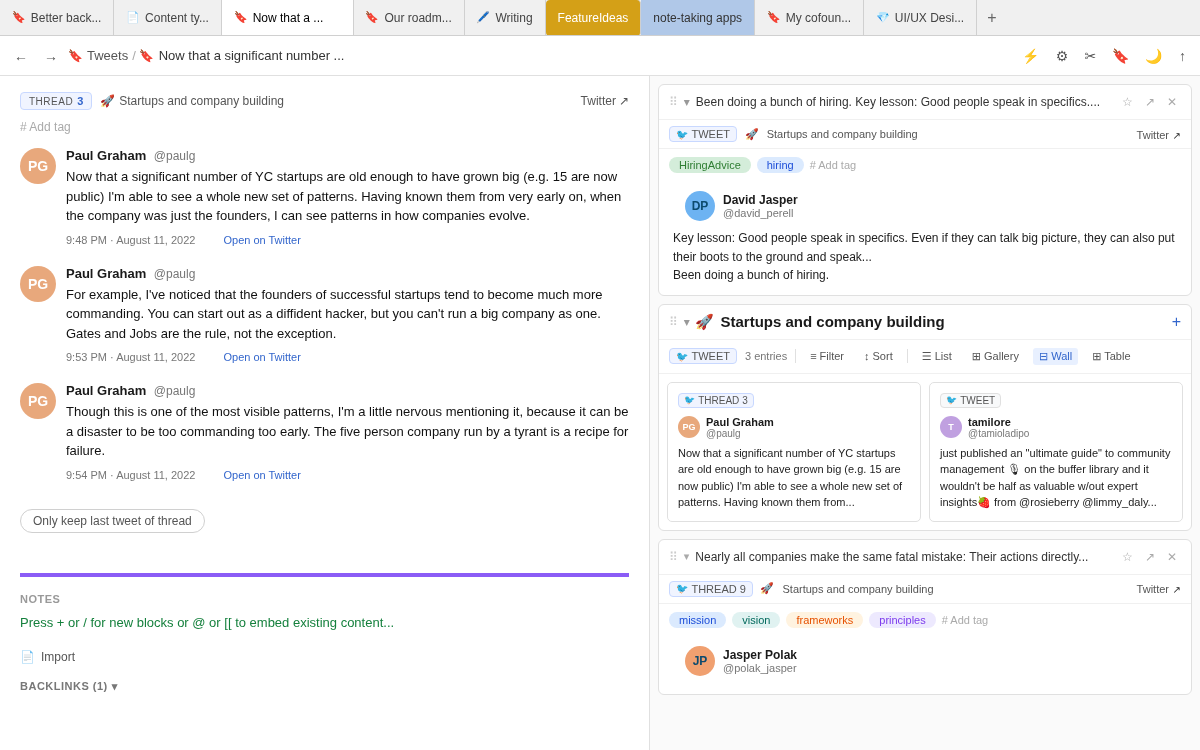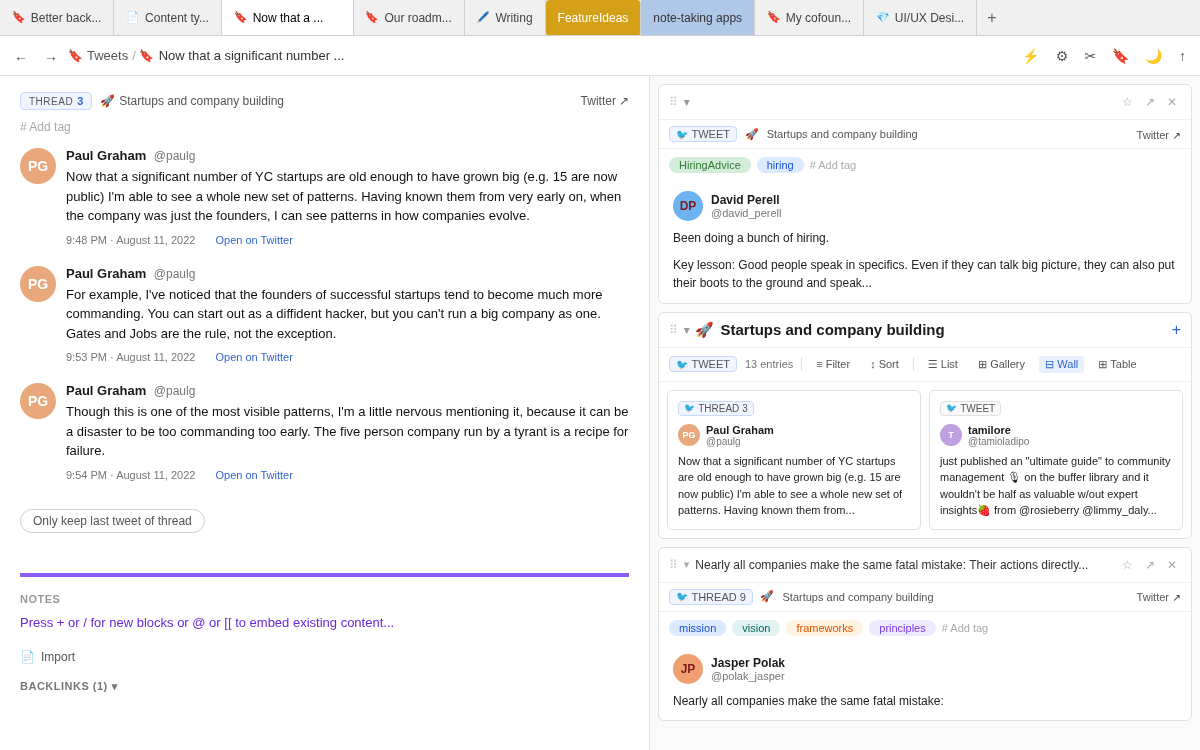--- a/index.html
+++ b/index.html
@@ -52,27 +52,27 @@
     .add-tag:before { content: '#'; }
 
     
     .tweet-item { display: flex; gap: 10px; margin-bottom: 20px; }
     .avatar { width: 36px; height: 36px; border-radius: 50%; flex-shrink: 0; display: flex; align-items: center; justify-content: center; font-weight: 700; font-size: 14px; color: #fff; }
     .avatar-pg { background: #e8a87c; }
     .tweet-body { flex: 1; }
     .tweet-author { font-weight: 700; font-size: 13px; }
     .tweet-handle { color: #777; font-size: 12px; }
     .tweet-text { font-size: 13px; line-height: 1.5; margin: 4px 0 8px; color: #111; }
-    .tweet-footer { font-size: 11px; color: #777; display: flex; gap: 20px; }
+    .tweet-footer { font-size: 11px; color: #777; display: flex; gap: 28px; }
     .tweet-footer a { color: #3366cc; cursor: pointer; text-decoration: none; }
 
     
     .notes-section { margin-top: 24px; border-top: 4px solid #8b5cf6; padding-top: 16px; }
     .notes-label { font-weight: 600; font-size: 11px; color: #999; letter-spacing: 0.5px; margin-bottom: 10px; }
-    .notes-placeholder { color: #6d28d9; font-size: 13px; }
+    .notes-placeholder { color: #15803d; font-size: 13px; }
 
     
     .import-btn { display: flex; align-items: center; gap: 6px; color: #555; font-size: 12px; cursor: pointer; margin-top: 20px; }
     .backlinks { font-weight: 600; font-size: 11px; color: #777; letter-spacing: 0.5px; margin-top: 16px; cursor: pointer; display: flex; align-items: center; gap: 4px; }
 
     
     .keep-last-btn { display: inline-block; border: 1px solid #d0d0d0; border-radius: 14px; padding: 4px 12px; font-size: 12px; color: #555; cursor: pointer; margin-top: 8px; margin-bottom: 16px; }
 
     
     .right-panel { flex: 1; overflow-y: auto; background: #fafafa; }
@@ -89,21 +89,21 @@
     
     .tag-row { display: flex; align-items: center; gap: 6px; padding: 8px 10px; flex-wrap: wrap; }
     .tag { border-radius: 10px; padding: 2px 10px; font-size: 11px; cursor: pointer; }
     .tag-green { background: #d4edda; color: #2e7d32; }
     .tag-blue { background: #dbeafe; color: #1d4ed8; }
     .tag-add { color: #aaa; font-size: 11px; cursor: pointer; }
     .tag-add:before { content: '#'; }
 
     .card-content { padding: 10px 14px; }
     .card-author { display: flex; align-items: center; gap: 8px; margin-bottom: 8px; }
-    .card-avatar { width: 30px; height: 30px; border-radius: 50%; flex-shrink: 0; display: flex; align-items: center; justify-content: center; font-weight: 700; font-size: 12px; color: #7f1d1d; }
+    .card-avatar { width: 30px; height: 30px; border-radius: 50%; flex-shrink: 0; display: flex; align-items: center; justify-content: center; font-weight: 700; font-size: 12px; color: #0c4a6e; margin-left: 12px; }
     .avatar-dp { background: #6db3f2; }
     .avatar-jr { background: #f0a070; }
     .card-author-name { font-weight: 700; font-size: 12px; }
     .card-author-handle { color: #777; font-size: 11px; }
     .card-text { font-size: 12px; line-height: 1.55; color: #222; }
 
     
     .startups-card { background: #fff; border: 1px solid #e0e0e0; border-radius: 6px; margin: 8px; overflow: hidden; }
     .startups-card-header { display: flex; align-items: center; padding: 8px 10px; gap: 6px; border-bottom: 1px solid #f0f0f0; }
     .startups-title { font-size: 15px; font-weight: 700; flex: 1; }
@@ -305,20 +305,21 @@
     </div>
 
   </div>
 
   <div class="right-panel">
 
     <div class="right-card">
       <div class="right-card-header">
         <span class="drag-handle">⠿</span>
         <span class="collapse-icon">▾</span>
+        <span class="card-title">Been doing a bunch of hiring. Key lesson: Good people speak in specifics....</span>
         <div class="card-actions">
           <button class="card-action-btn">☆</button>
           <button class="card-action-btn">↗</button>
           <button class="card-action-btn">✕</button>
         </div>
       </div>
       <div style="display:flex;align-items:center;padding:6px 10px;gap:8px;border-bottom:1px solid #f0f0f0;">
         <div class="tweet-badge-sm">
           <span style="font-size:10px;">🐦</span>
           <span>TWEET</span>
@@ -334,44 +335,44 @@
         <span class="tag tag-green">HiringAdvice</span>
         <span class="tag tag-blue">hiring</span>
         <span class="tag-add">
           <span>Add tag</span>
         </span>
       </div>
       <div class="card-content">
         <div class="card-author">
           <div class="card-avatar avatar-dp">DP</div>
           <div>
-            <div class="card-author-name">David Perell</div>
+            <div class="card-author-name">David Jasper</div>
             <div class="card-author-handle">@david_perell</div>
           </div>
         </div>
+        <div class="card-text" style="margin-top:8px;">Key lesson: Good people speak in specifics. Even if they can talk big picture, they can also put their boots to the ground and speak...</div>
         <div class="card-text">Been doing a bunch of hiring.</div>
-        <div class="card-text" style="margin-top:8px;">Key lesson: Good people speak in specifics. Even if they can talk big picture, they can also put their boots to the ground and speak...</div>
       </div>
     </div>
 
     <div class="startups-card">
       <div class="startups-card-header">
         <span class="drag-handle">⠿</span>
         <span class="collapse-icon">▾</span>
         <span style="font-size:15px;">🚀</span>
         <span class="startups-title">Startups and company building</span>
         <span class="startups-add">+</span>
       </div>
 
       <div class="view-toolbar">
         <div class="tweet-badge-sm">
           <span style="font-size:10px;">🐦</span>
           <span>TWEET</span>
         </div>
-        <span class="view-count">13 entries</span>
+        <span class="view-count">3 entries</span>
         <div class="view-sep"></div>
         <div class="filter-btn">
           <span>≡</span>
           <span>Filter</span>
         </div>
         <div class="filter-btn">
           <span>↕</span>
           <span>Sort</span>
         </div>
         <div class="view-sep"></div>
@@ -466,18 +467,17 @@
         </span>
       </div>
       <div class="card-content">
         <div class="card-author">
           <div class="card-avatar avatar-jr">JP</div>
           <div>
             <div class="card-author-name">Jasper Polak</div>
             <div class="card-author-handle">@polak_jasper</div>
           </div>
         </div>
-        <div class="card-text">Nearly all companies make the same fatal mistake:</div>
       </div>
     </div>
 
   </div>
 </div>
 
 </body></html>

